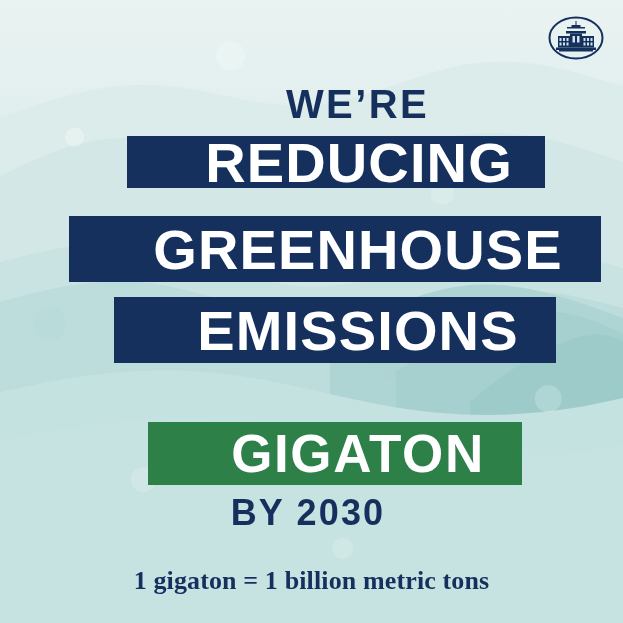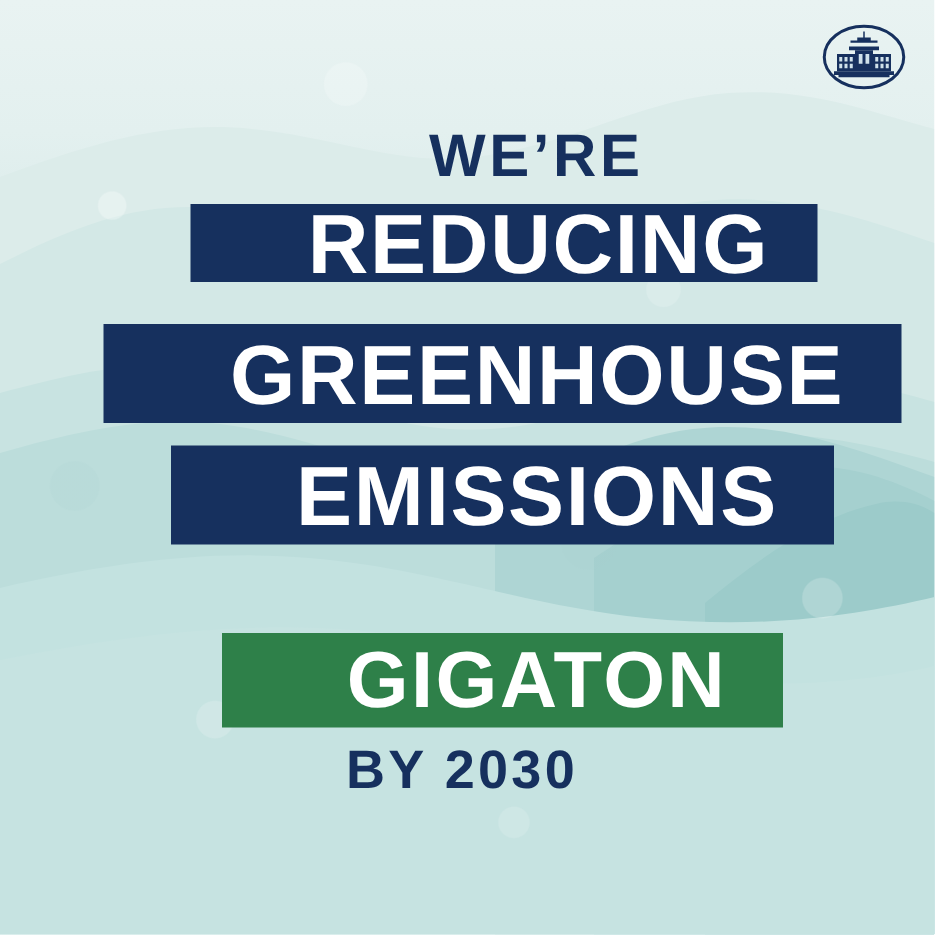--- a/index.html
+++ b/index.html
@@ -201,14 +201,15 @@
     <div id="line-greenhouse" class="line boxed box-navy">GREENHOUSE</div>
 
     <div id="line-emissions" class="line boxed box-navy">EMISSIONS</div>
 
 
     <div id="line-gigaton" class="line boxed box-green">GIGATON</div>
 
     <div id="line-by2030" class="line plain">BY 2030</div>
   </div>
 
+  <div id="footnote">1 gigaton = 1 billion metric tons</div>
 
 </div>
 
 </body></html>

